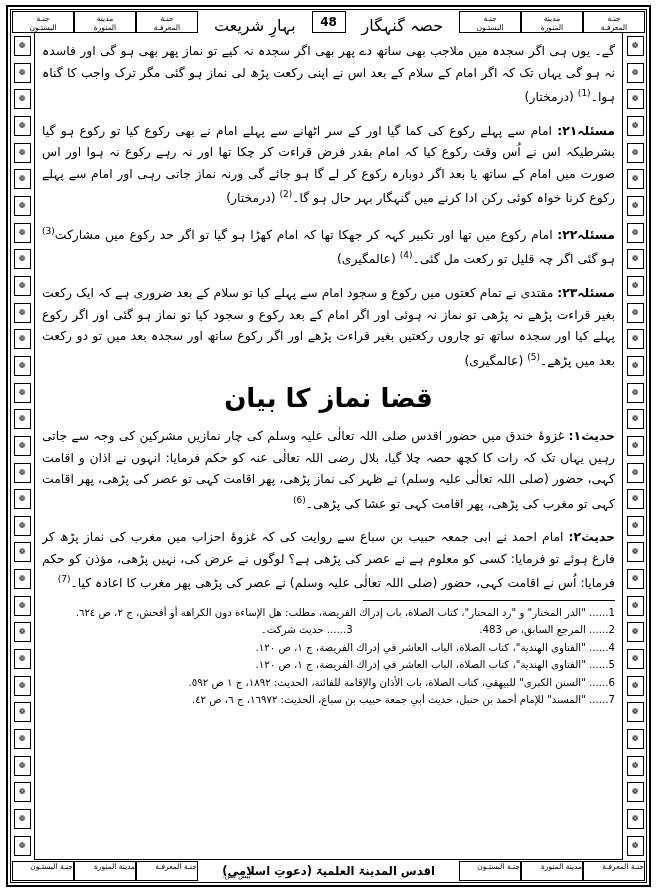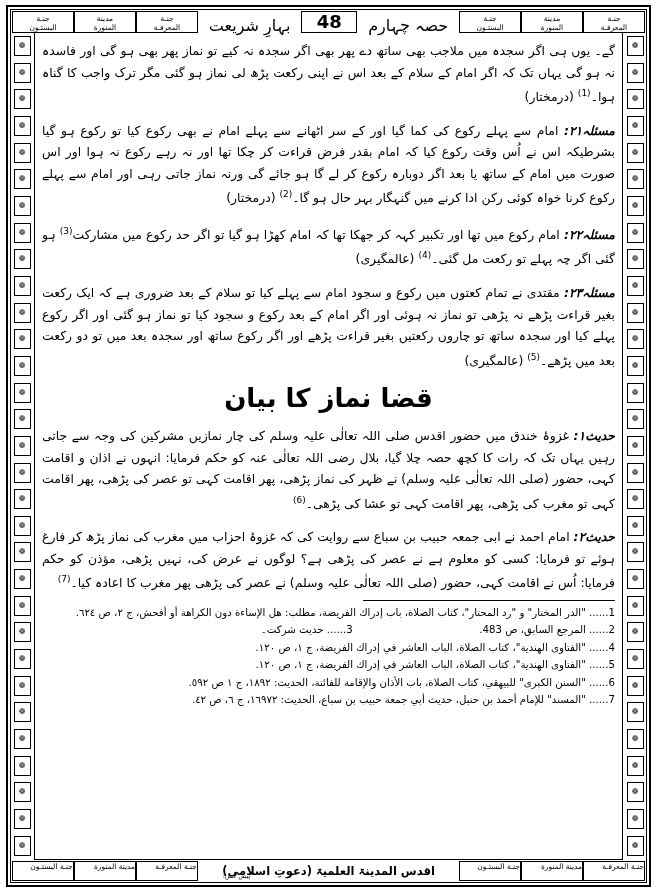--- a/index.html
+++ b/index.html
@@ -80,23 +80,23 @@
   .hdr-cell.title {
     flex: 1 1 auto;
     border: none;
     font-size: 16px;
     line-height: 22px;
     padding-top: 4px;
     font-weight: normal;
     letter-spacing: 0.5px;
   }
   .hdr-cell.pageno {
-    width: 56px;
+    width: 34px;
     border: 1.5px solid #000;
-    font-size: 18px;
+    font-size: 12px;
     line-height: 20px;
     padding-top: 0;
     font-weight: bold;
   }
   .hdr-cell .l1 { display:block; }
   .hdr-cell .l2 { display:block; }
 
   
   .side-orn {
     position: absolute;
@@ -135,21 +135,21 @@
   .para {
     font-size: 12.4px;
     line-height: 21.5px;
     text-align: justify;
     text-align-last: right;
     margin: 12px 0 4px 0;
     font-family: "DejaVu Sans", sans-serif;
     direction: rtl;
   }
   .para.first { margin-top: 0; }
-  .bold { font-weight: bold; font-style: italic; }
+  .bold { font-weight: bold; }
 
   .heading {
     text-align: center;
     font-size: 26px;
     font-weight: bold;
     margin: 12px 0 8px 0;
     letter-spacing: 0.5px;
   }
 
   .sup {
@@ -231,21 +231,21 @@
     </div>
     <div class="hdr-cell wide">
       <span class="l1">مدینة</span>
       <span class="l2">المنورة</span>
     </div>
     <div class="hdr-cell wide">
       <span class="l1">جنـة</span>
       <span class="l2">البستـون</span>
     </div>
 
-    <div class="hdr-cell title">حصہ چہارم</div>
+    <div class="hdr-cell title">حصہ گنہگار</div>
 
     <div class="hdr-cell pageno">48</div>
 
     <div class="hdr-cell title">بہارِ شریعت</div>
 
     <div class="hdr-cell wide">
       <span class="l1">جنـة</span>
       <span class="l2">المعرفـة</span>
     </div>
     <div class="hdr-cell wide">
@@ -330,21 +330,21 @@
 
     <p class="para first">
       <span>گے۔ یوں ہی اگر سجدہ میں ملاجب بھی ساتھ دے پھر بھی اگر سجدہ نہ کیے تو نماز پھر بھی ہو گی اور فاسدہ نہ ہو گی یہاں تک کہ اگر امام کے سلام کے بعد اس نے اپنی رکعت پڑھ لی نماز ہو گئی مگر ترک واجب کا گناہ ہوا۔</span><span class="sup">(1)</span><span> (درمختار)</span>
     </p>
 
     <p class="para">
       <span class="bold">مسئلہ۲۱:</span><span>  امام سے پہلے رکوع کی کما گیا اور کے سر اٹھانے سے پہلے امام نے بھی رکوع کیا تو رکوع ہو گیا بشرطیکہ اس نے اُس وقت رکوع کیا کہ امام بقدر فرض قراءت کر چکا تھا اور نہ رہے رکوع نہ ہوا اور اس صورت میں امام کے ساتھ یا بعد اگر دوبارہ رکوع کر لے گا ہو جائے گی ورنہ نماز جاتی رہی اور امام سے پہلے رکوع کرنا خواہ کوئی رکن ادا کرنے میں گنہگار بہر حال ہو گا۔</span><span class="sup">(2)</span><span> (درمختار)</span>
     </p>
 
     <p class="para">
-      <span class="bold">مسئلہ۲۲:</span><span>  امام رکوع میں تھا اور تکبیر کہہ کر جھکا تھا کہ امام کھڑا ہو گیا تو اگر حد رکوع میں مشارکت</span><span class="sup">(3)</span><span> ہو گئی اگر چہ پہلے تو رکعت مل گئی۔</span><span class="sup">(4)</span><span> (عالمگیری)</span>
+      <span class="bold">مسئلہ۲۲:</span><span>  امام رکوع میں تھا اور تکبیر کہہ کر جھکا تھا کہ امام کھڑا ہو گیا تو اگر حد رکوع میں مشارکت</span><span class="sup">(3)</span><span> ہو گئی اگر چہ قلیل تو رکعت مل گئی۔</span><span class="sup">(4)</span><span> (عالمگیری)</span>
     </p>
 
     <p class="para">
       <span class="bold">مسئلہ۲۳:</span><span>  مقتدی نے تمام کعتوں میں رکوع و سجود امام سے پہلے کیا تو سلام کے بعد ضروری ہے کہ ایک رکعت بغیر قراءت پڑھے نہ پڑھی تو نماز نہ ہوئی اور اگر امام کے بعد رکوع و سجود کیا تو نماز ہو گئی اور اگر رکوع پہلے کیا اور سجدہ ساتھ تو چاروں رکعتیں بغیر قراءت پڑھے اور اگر رکوع ساتھ اور سجدہ بعد میں تو دو رکعت بعد میں پڑھے۔</span><span class="sup">(5)</span><span> (عالمگیری)</span>
     </p>
 
     <h2 class="heading">قضا نماز کا بیان</h2>
 
     <p class="para">
       <span class="bold">حدیث۱:</span><span>  غزوۂ خندق میں حضور اقدس صلی اللہ تعالٰی علیہ وسلم کی چار نمازیں مشرکین کی وجہ سے جاتی رہیں یہاں تک کہ رات کا کچھ حصہ چلا گیا، بلال رضی اللہ تعالٰی عنہ کو حکم فرمایا: انہوں نے اذان و اقامت کہی، حضور (صلی اللہ تعالٰی علیہ وسلم) نے ظہر کی نماز پڑھی، پھر اقامت کہی تو عصر کی پڑھی، پھر اقامت کہی تو مغرب کی پڑھی، پھر اقامت کہی تو عشا کی پڑھی۔</span><span class="sup">(6)</span>

